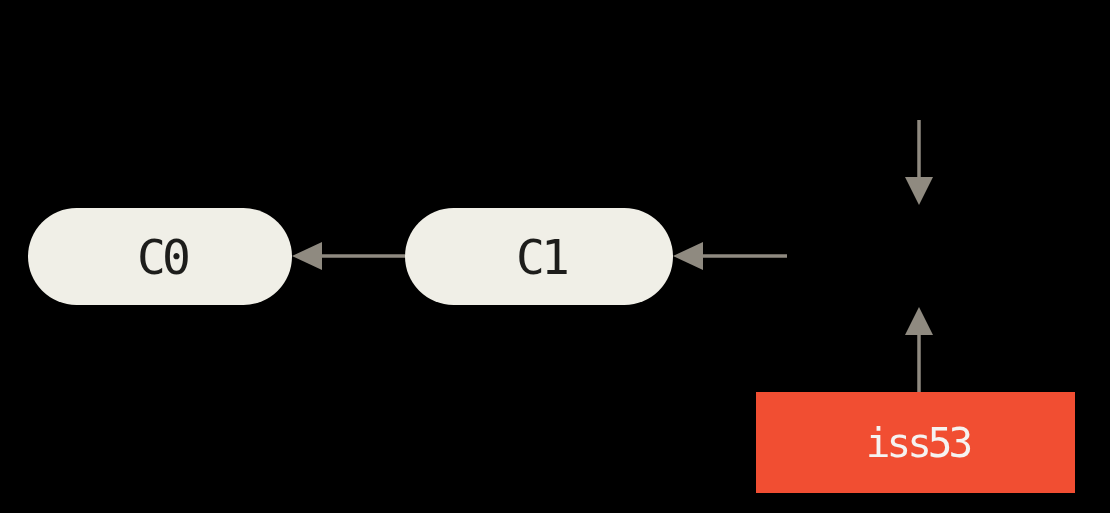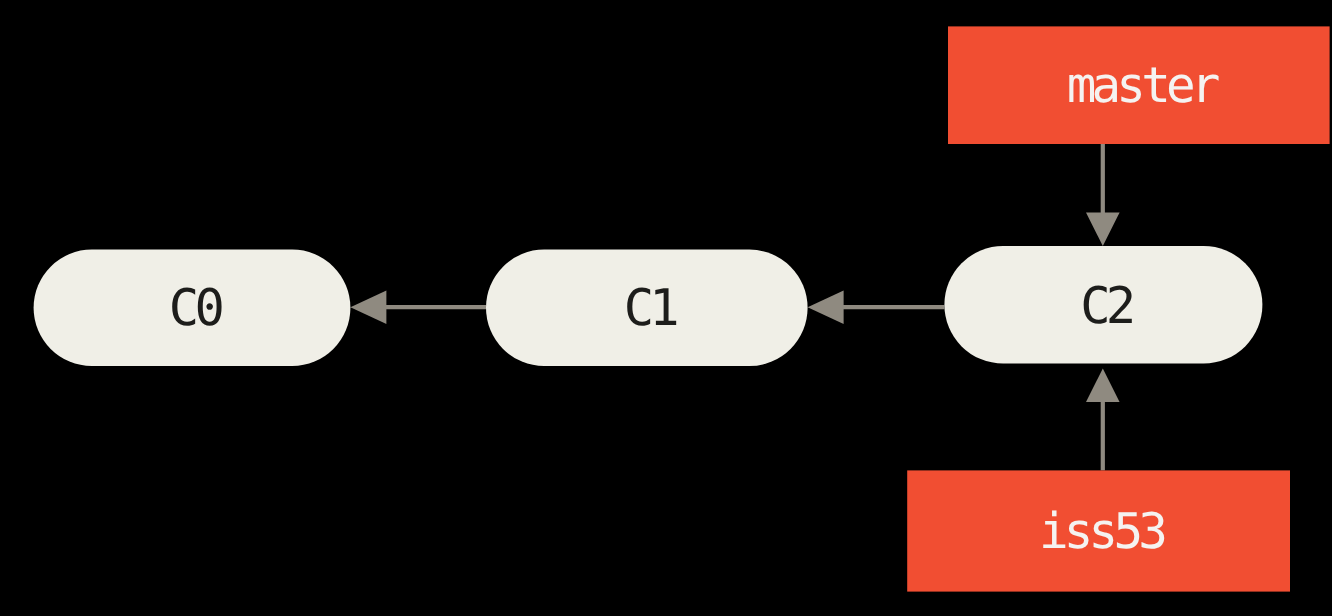--- a/index.html
+++ b/index.html
@@ -28,21 +28,21 @@
     inset: 0;
   }
   .node {
     position: absolute;
     background: var(--node-fill);
     border-radius: 60px;
     display: flex;
     align-items: center;
     justify-content: center;
     color: var(--node-text);
-    font-size: 42px;
+    font-size: 48px;
     letter-spacing: -4px;
   }
   .node span { transform: translateX(2px); }
   .node-c0 { left: 28px;  top: 208px; width: 264px; height: 97px; }
   .node-c1 { left: 405px; top: 208px; width: 268px; height: 97px; }
   .node-c2 { left: 787px; top: 205px; width: 265px; height: 98px; }
   .branch {
     position: absolute;
     background: var(--branch-bg);
     display: flex;
@@ -89,24 +89,18 @@
     <line class="arrow-line" x1="919" y1="392" x2="919" y2="333"></line>
     <polygon class="arrow-head" points="905,335 933,335 919,307"></polygon>
   </svg>
 
   <div class="node node-c0">
     <span>C0</span>
   </div>
   <div class="node node-c1">
     <span>C1</span>
   </div>
-  <div class="node node-c2">
-    <span>C2</span>
-  </div>
 
-  <div class="branch branch-master">
-    <span>master</span>
-  </div>
   <div class="branch branch-iss53">
     <span>iss53</span>
   </div>
 
 </div>
 
 </body></html>

